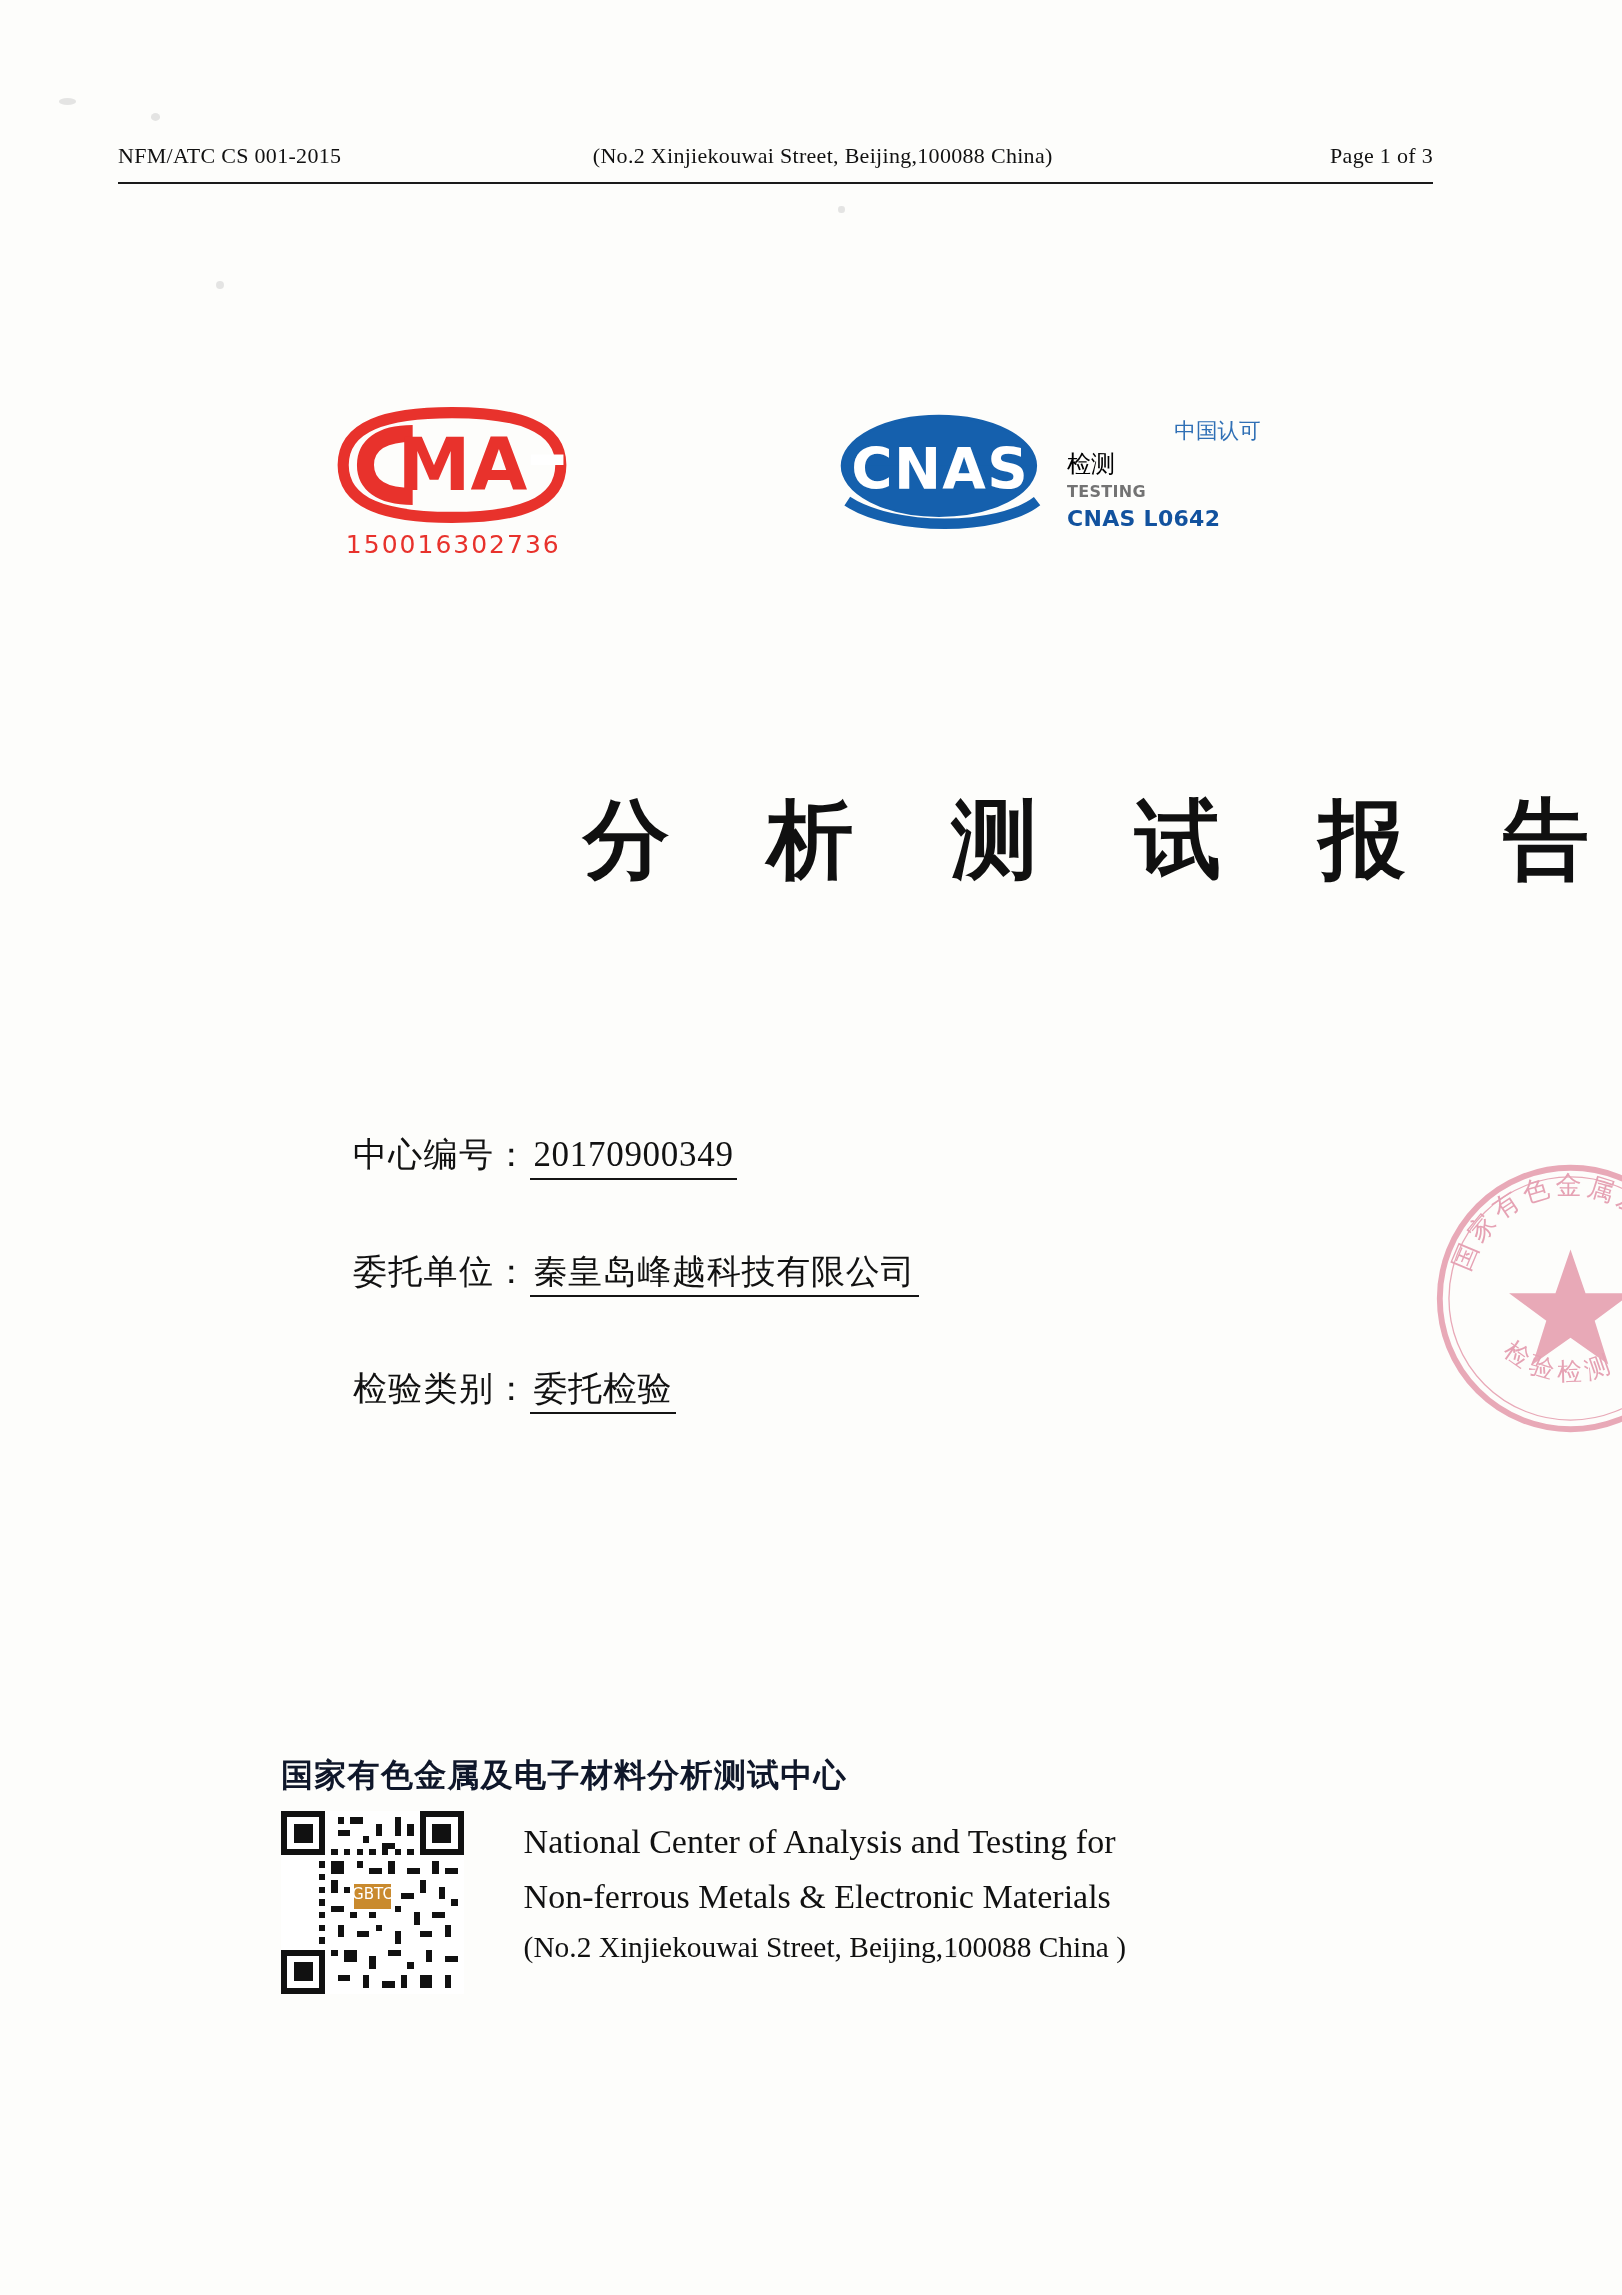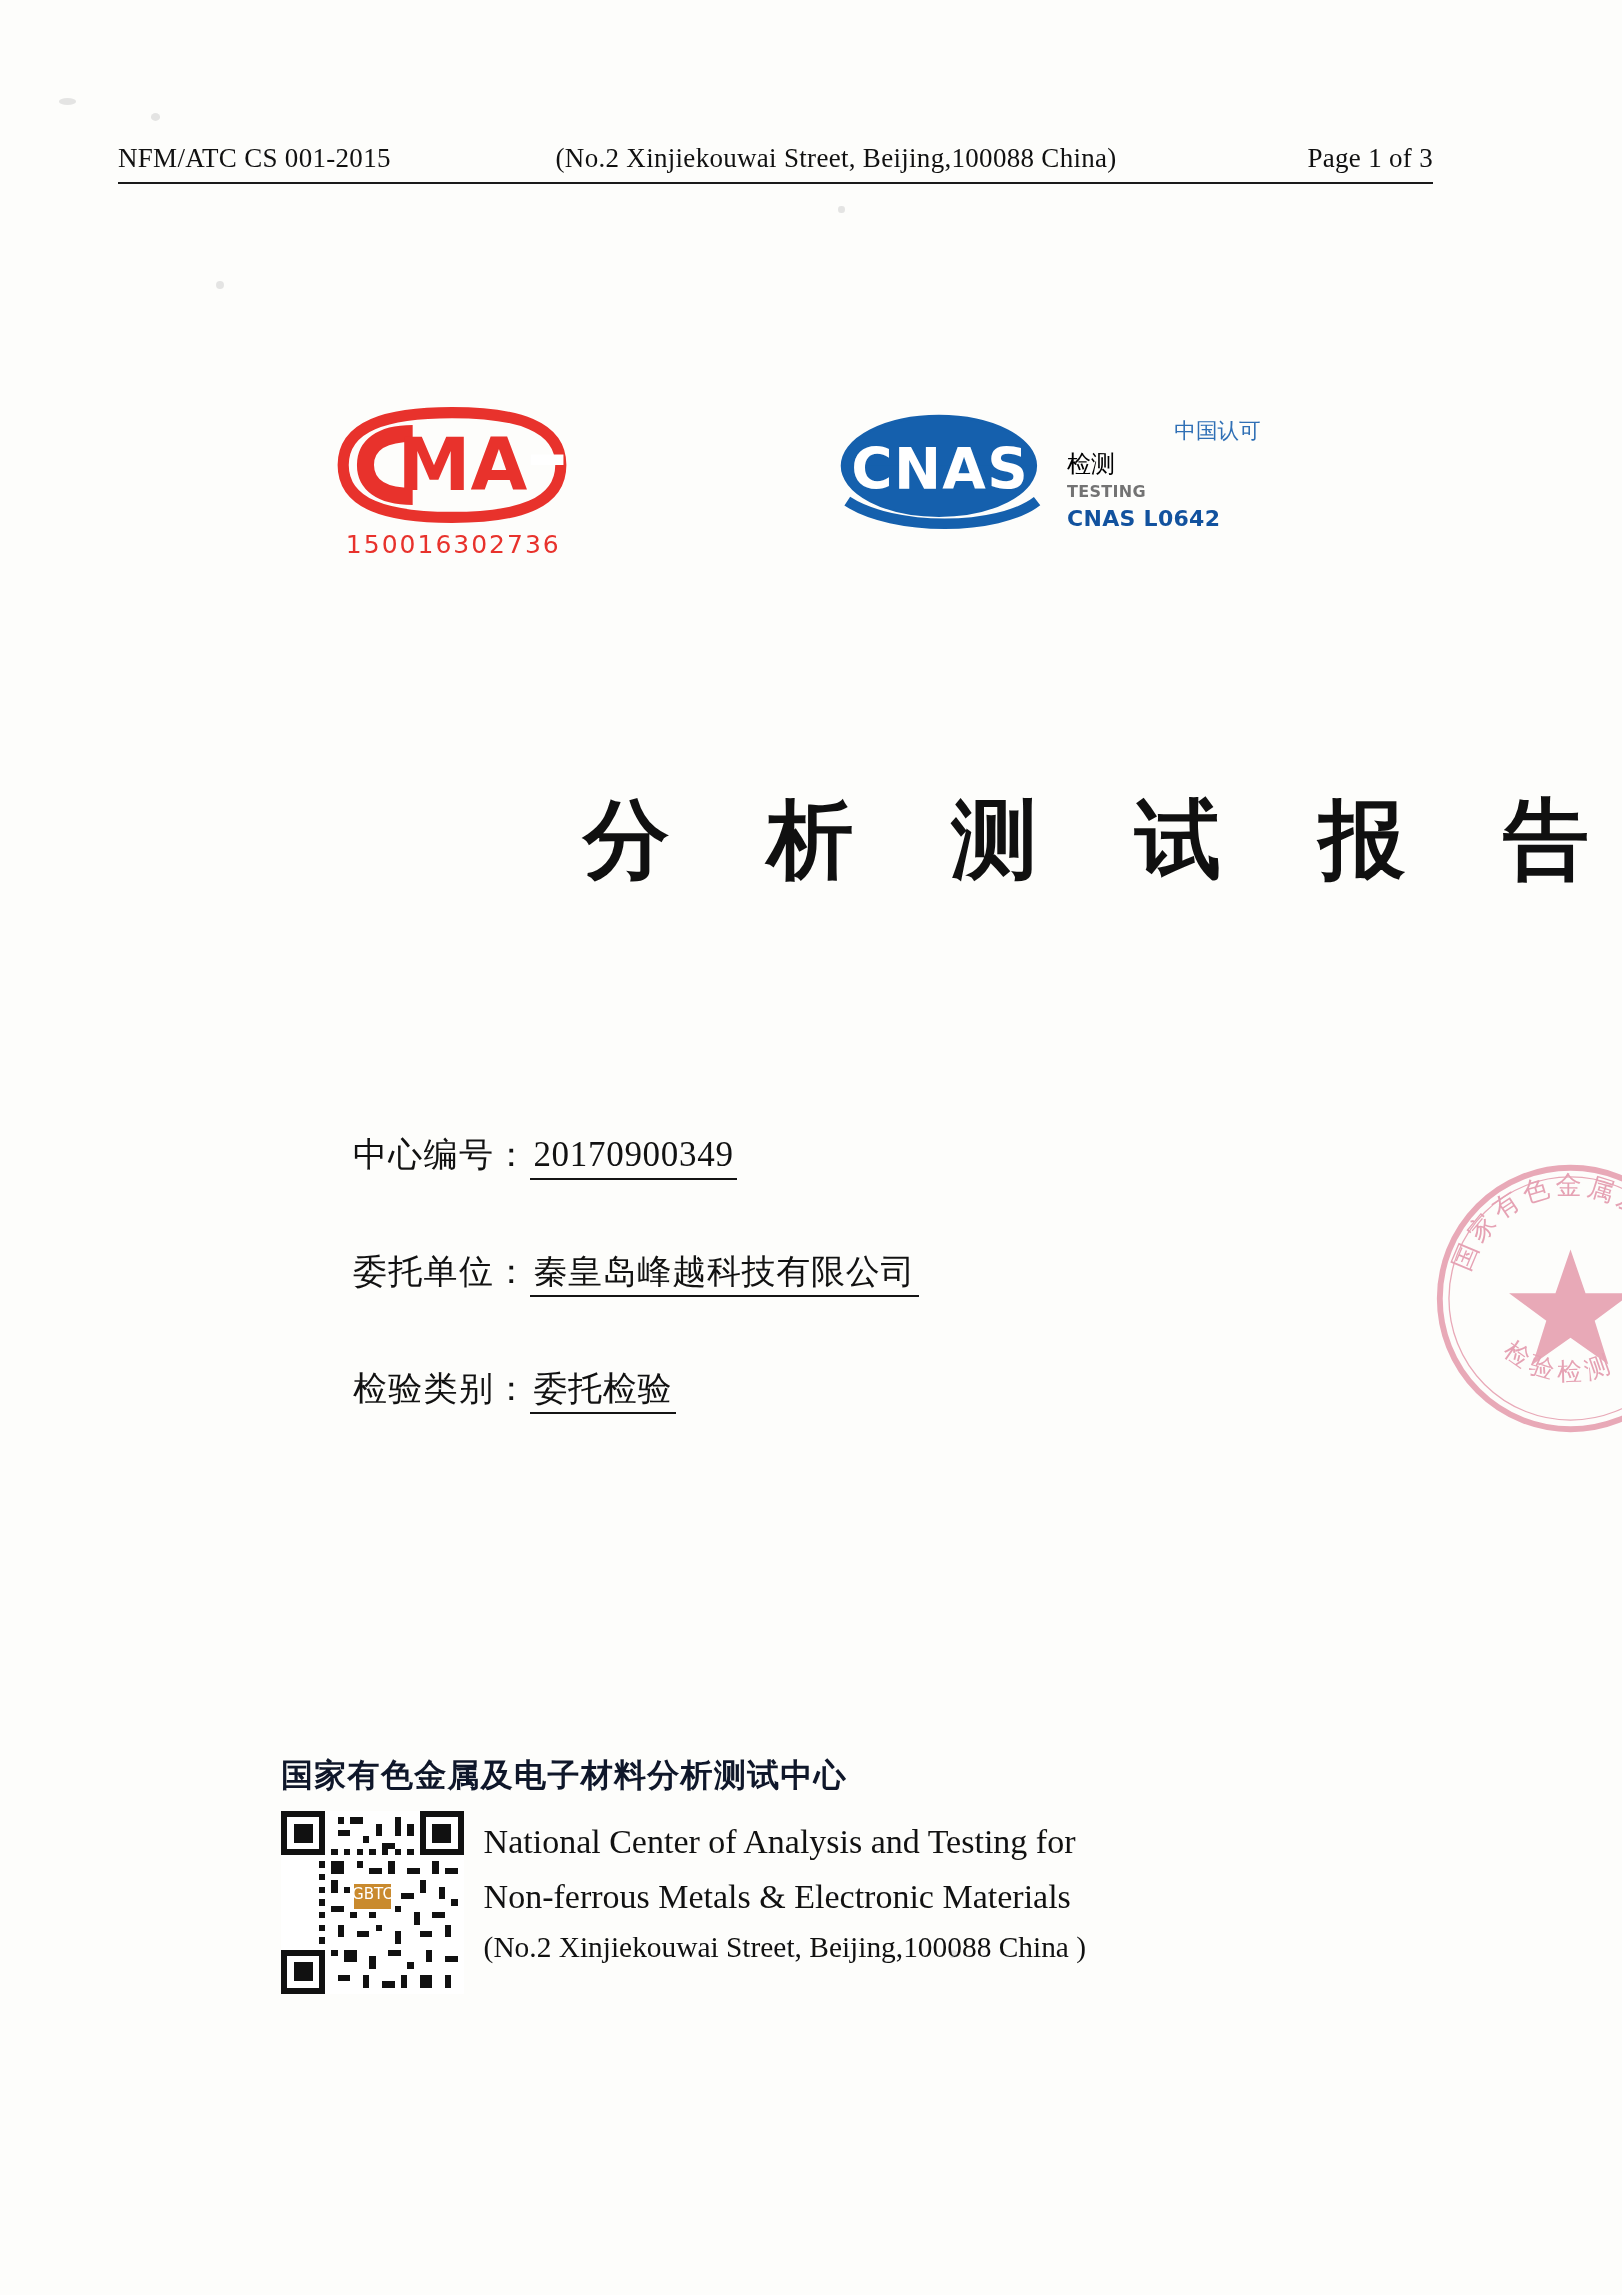--- a/index.html
+++ b/index.html
@@ -22,21 +22,21 @@
   
   .header {
     position: absolute;
     left: 118px;
     top: 143px;
     width: 1315px;
     display: flex;
     align-items: flex-end;
     justify-content: space-between;
     font-family: "Liberation Serif", serif;
-    font-size: 27px;
+    font-size: 22px;
     letter-spacing: 0.3px;
     color: #111;
   }
   .header-rule {
     position: absolute;
     left: 118px;
     top: 182px;
     width: 1315px;
     height: 2px;
     background: #1a1a1a;
@@ -172,20 +172,21 @@
   }
   .org-lines {
     font-family: "Liberation Serif", serif;
     color: #111;
     padding-top: 6.5px;
   }
   .org-lines div {
     font-size: 34px;
     line-height: 1.62;
     white-space: nowrap;
+    margin-left: 40px;
   }
   .org-lines .small { font-size: 29.4px; }
 
   
   .stamp {
     position: absolute;
     left: 1430px;
     top: 1158px;
     width: 281px;
     height: 281px;

